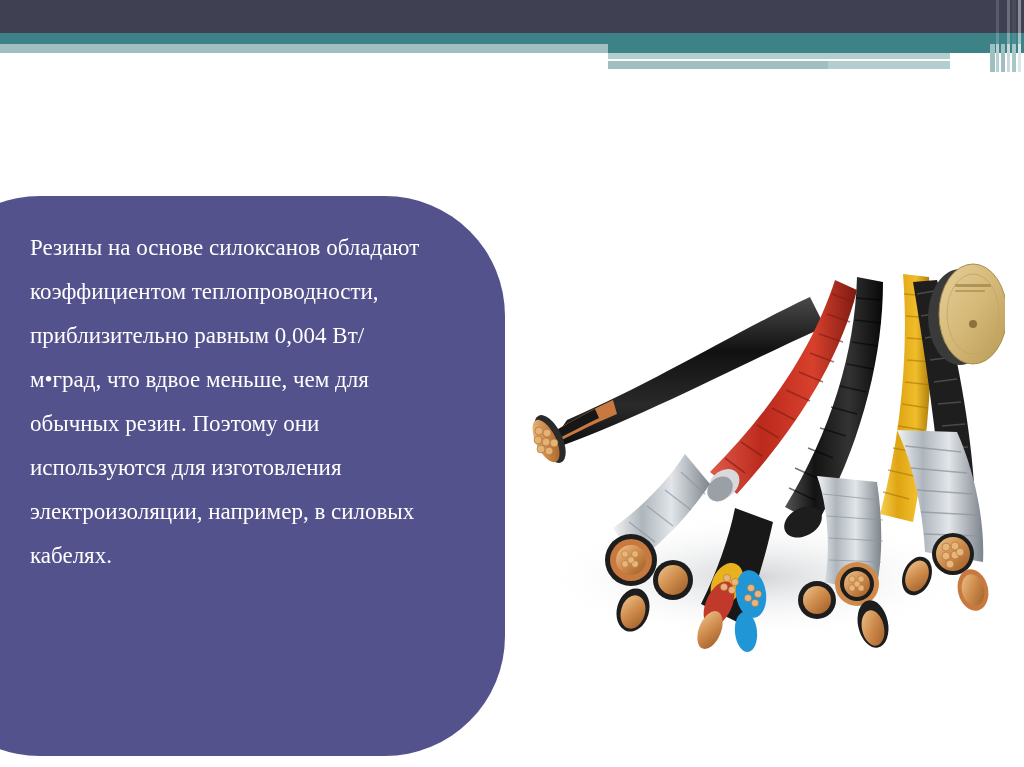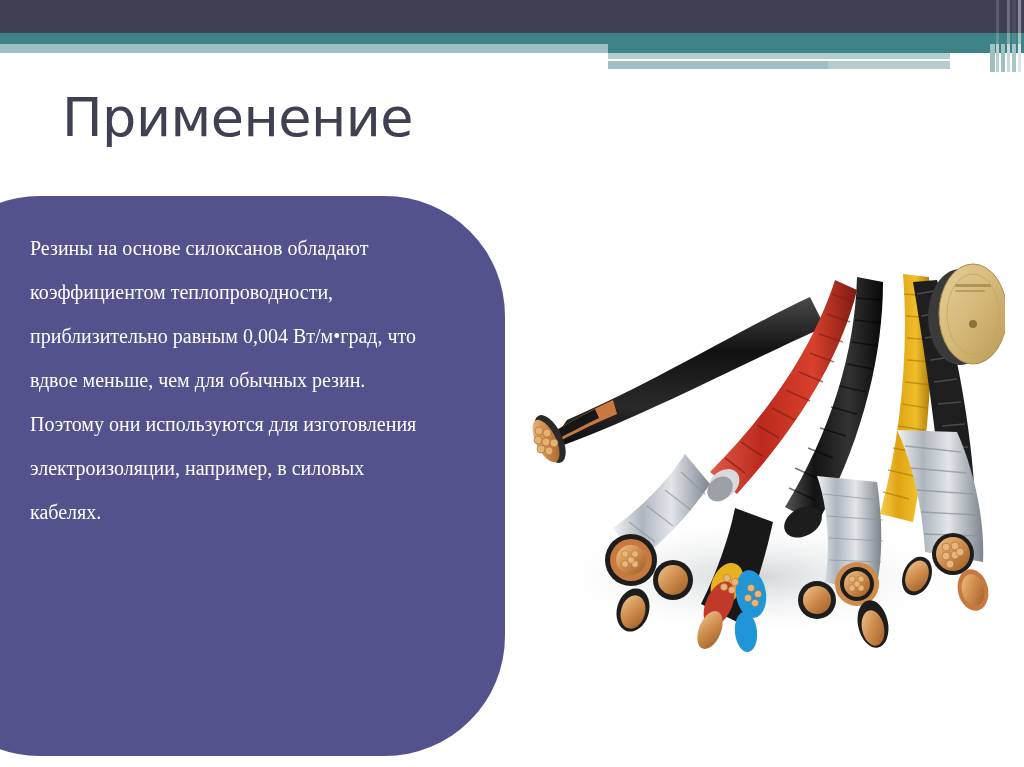--- a/index.html
+++ b/index.html
@@ -106,21 +106,21 @@
     border-radius: 120px;
   }
   .text-panel-inner {
     position: absolute;
     left: 110px;
     top: 30px;
     width: 390px;
   }
   .body-text {
     font-family: "Liberation Serif", "DejaVu Serif", serif;
-    font-size: 20px;
+    font-size: 23px;
     line-height: 44px;
     color: #ffffff;
     margin: 0;
     text-align: left;
     word-spacing: 0px;
   }
 
   
   .cable-photo {
     position: absolute;
@@ -172,21 +172,20 @@
           <div style="position: absolute; left: 0px; top: 44px; width: 100%; height: 28px; background: rgb(169, 198, 200);"></div>
         </div>
         <div class="vstripe" style="left: 28px; width: 3px;">
           <div style="position: absolute; left: 0px; top: 0px; width: 100%; height: 33px; background: rgb(138, 139, 150);"></div>
           <div style="position: absolute; left: 0px; top: 33px; width: 100%; height: 11px; background: rgb(163, 194, 196);"></div>
           <div style="position: absolute; left: 0px; top: 44px; width: 100%; height: 28px; background: rgb(217, 230, 231);"></div>
         </div>
       </div>
   </div>
 
-  <div class="page-title">Применение</div>
 
   <div class="text-panel">
     <div class="text-panel-inner">
       <p class="body-text">Резины на основе силоксанов обладают коэффициентом теплопроводности, приблизительно равным 0,004 Вт/м•град, что вдвое меньше, чем для обычных резин. Поэтому они используются для изготовления электроизоляции, например, в силовых кабелях.</p>
     </div>
   </div>
 
   <div class="cable-photo">
     <svg width="500" height="430" viewBox="0 0 500 430" xmlns="http://www.w3.org/2000/svg">
       <defs>

